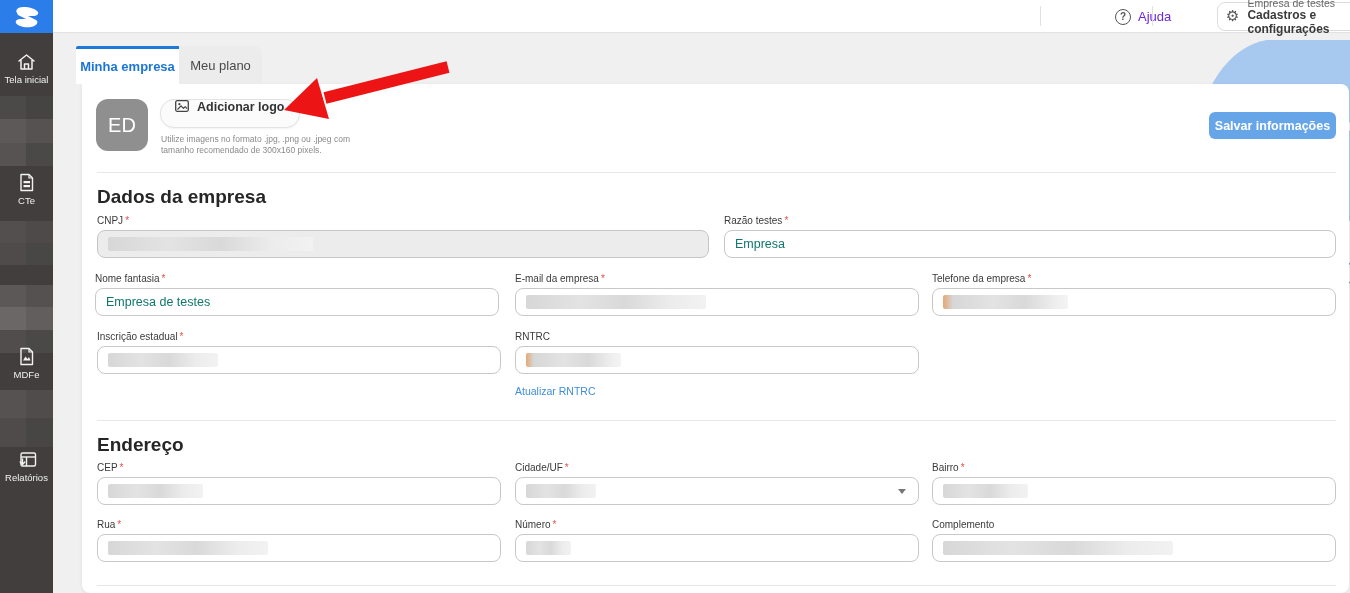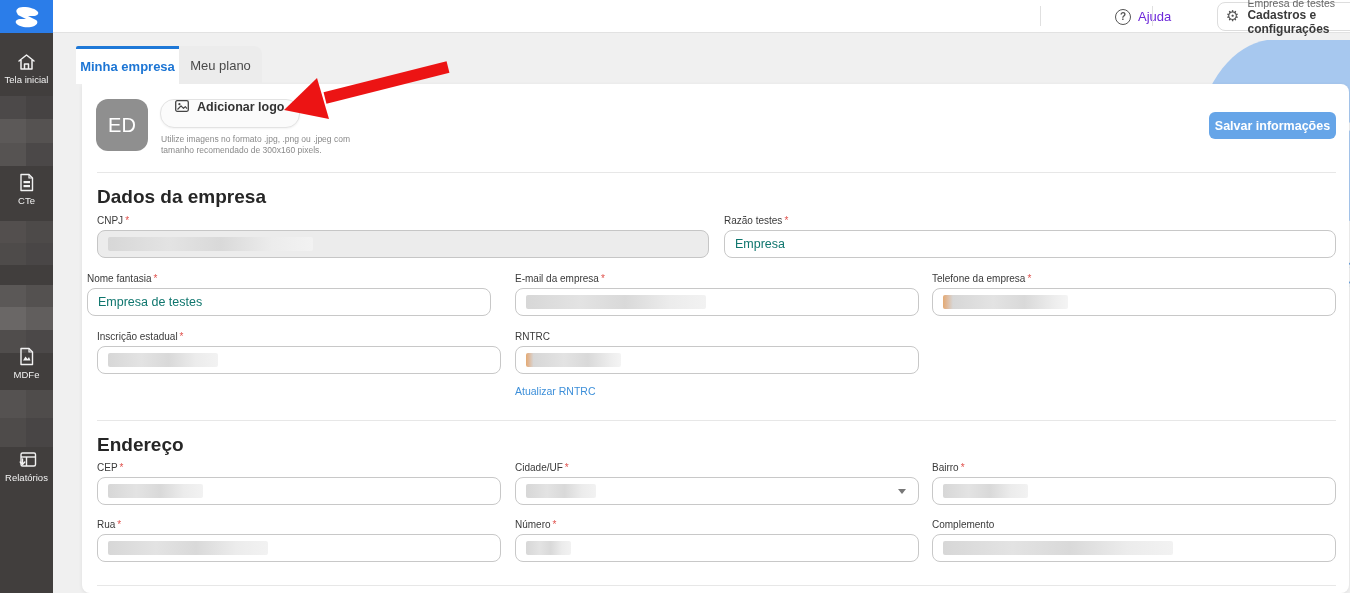--- a/index.html
+++ b/index.html
@@ -189,21 +189,21 @@
     <div class="flabel"><span>CNPJ</span><span class="req">*</span></div>
     <div class="input disabled">
         <div class="blur" style="width:205px;"></div>
       </div>
   </div>
   <div class="field" style="left:642px; top:131px; width:612px;">
     <div class="flabel"><span>Razão testes</span><span class="req">*</span></div>
     <input class="input" value="Empresa" style="">
   </div>
 
-  <div class="field" style="left:5px; top:189px; width:404px;">
+  <div class="field" style="left:13px; top:189px; width:404px;">
     <div class="flabel"><span>Nome fantasia</span><span class="req">*</span></div>
     <input class="input" value="Empresa de testes" style="">
   </div>
   <div class="field" style="left:433px; top:189px; width:404px;">
     <div class="flabel"><span>E-mail da empresa</span><span class="req">*</span></div>
     <div class="input">
         <div class="blur" style="width:180px;"></div>
       </div>
   </div>
   <div class="field" style="left:850px; top:189px; width:404px;">

